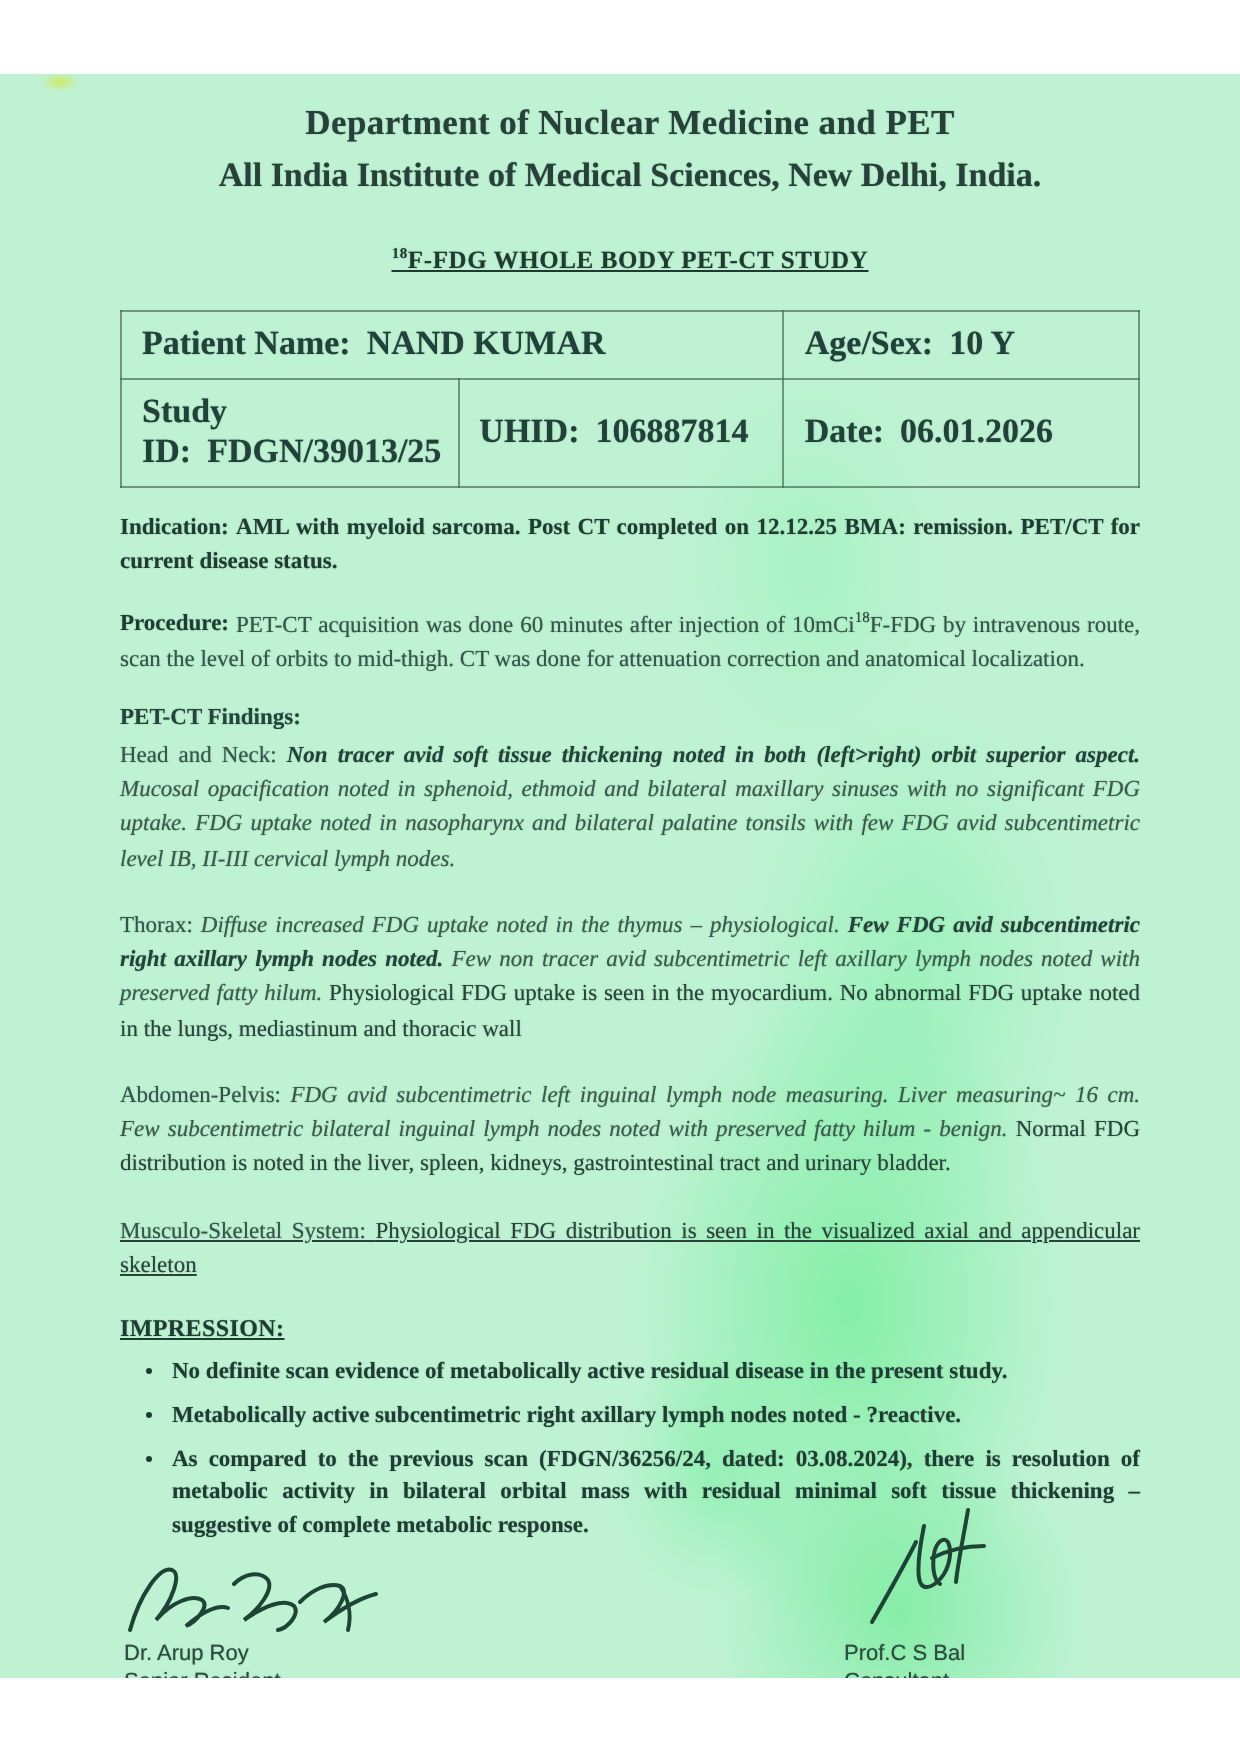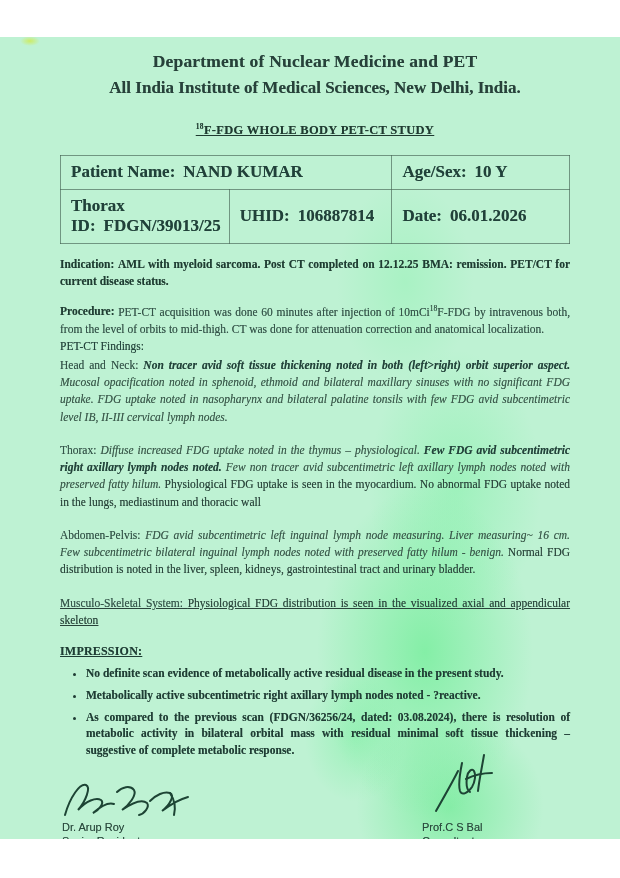--- a/index.html
+++ b/index.html
@@ -44,21 +44,21 @@
     border:1px solid rgba(70,100,85,0.65);
     padding:6px 8px 7px 10px;
   }
   .val{ margin-left:8px; }
   p{ margin:0; font-size:11.5px; line-height:1.5; text-align:justify; }
   .para{ margin-top:12px; }
   .b{ font-weight:bold; color:#1f3c32;margin-top:36px; }
   .bi{ font-weight:bold; font-style:italic; color:#22423a; }
   .i{ font-style:italic; color:#3c5a4c; }
   .sec-label{ color:#35544a; }
-  .findings-head{ margin-top:2px; font-weight:normal; font-size:11.5px; color:#24443c; }
+  .findings-head{ margin-top:14px; font-weight:bold; font-size:11.5px; color:#24443c; }
   .impression-head{
     margin-top:15px; font-weight:bold; font-size:12px;
     text-decoration:underline; color:#1e3c34; letter-spacing:0.2px;
   }
   ul.bullets{
     margin:6px 0 0 6px; padding-left:20px;
     font-size:11.5px; font-weight:bold; color:#1f3c34;
   }
   ul.bullets li{ margin-bottom:5px; line-height:1.45; text-align:justify; }
   .sig-block{ position:absolute; font-family:"Liberation Sans","DejaVu Sans",sans-serif; color:#2b4a3e; }
@@ -84,40 +84,40 @@
         <tr>
       <td colspan="2">
         <span>Patient Name:</span><span class="val">NAND KUMAR</span>
       </td>
       <td style="width:35%">
         <span>Age/Sex:</span><span class="val">10 Y</span>
       </td>
     </tr>
     <tr>
       <td style="width:33%">
-        <span>Thorax ID:</span><span class="val">FDGN/39013/25</span>
+        <span>Study ID:</span><span class="val">FDGN/39013/25</span>
       </td>
       <td style="width:32%">
         <span>UHID:</span><span class="val">106887814</span>
       </td>
       <td>
         <span>Date:</span><span class="val">06.01.2026</span>
       </td>
     </tr>
   </tbody>
     </table>
 
   <p class="para">
     <span class="b">Indication:</span>
     <span class="b">AML with myeloid sarcoma. Post CT completed on 12.12.25  BMA: remission. PET/CT for current disease status.</span>
   </p>
 
   <p class="para">
     <span class="b">Procedure:</span>
-    <span class="sec-label">PET-CT acquisition was done 60 minutes after injection of 10mCi</span><sup>18</sup><span class="sec-label">F-FDG by intravenous both, from the level of orbits to mid-thigh. CT was done for attenuation correction and anatomical localization.</span>
+    <span class="sec-label">PET-CT acquisition was done 60 minutes after injection of 10mCi</span><sup>18</sup><span class="sec-label">F-FDG by intravenous route, scan the level of orbits to mid-thigh. CT was done for attenuation correction and anatomical localization.</span>
   </p>
 
   <div class="findings-head">PET-CT Findings:</div>
 
   <p style="margin-top:5px;">
     <span class="sec-label">Head and Neck:</span>
     <span class="bi">Non tracer avid soft tissue thickening noted in both (left&gt;right) orbit superior aspect.</span>
     <span class="i">Mucosal opacification noted in sphenoid, ethmoid and bilateral maxillary sinuses with no significant FDG uptake. FDG uptake noted in nasopharynx and bilateral palatine tonsils with few FDG avid subcentimetric level IB, II-III cervical lymph nodes.</span>
   </p>
 

